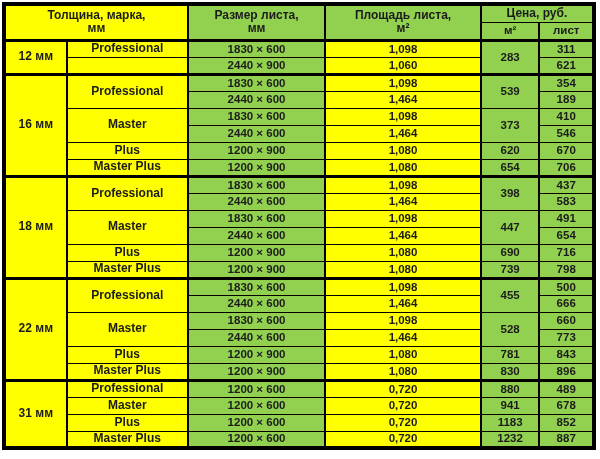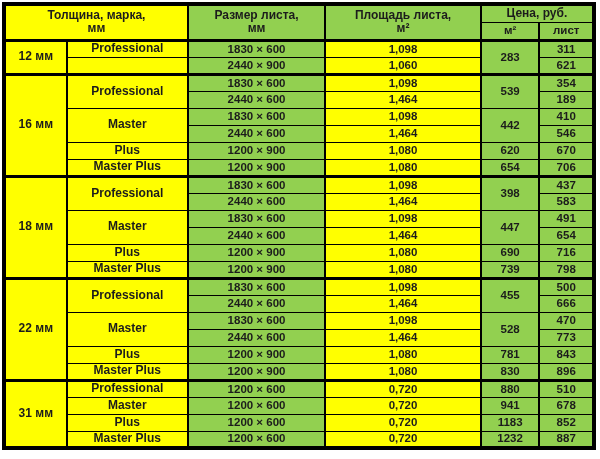--- a/index.html
+++ b/index.html
@@ -100,21 +100,21 @@
     </tr>
     <tr>
       <td class="g">2440 × 600</td>
       <td class="y">1,464</td>
       <td class="g">189</td>
     </tr>
     <tr>
       <td class="y brand-cell" rowspan="2">Master</td>
       <td class="g">1830 × 600</td>
       <td class="y">1,098</td>
-      <td class="g" rowspan="2">442</td>
+      <td class="g" rowspan="2">373</td>
       <td class="g">410</td>
     </tr>
     <tr>
       <td class="g">2440 × 600</td>
       <td class="y">1,464</td>
       <td class="g">546</td>
     </tr>
     <tr>
       <td class="y brand-cell">Plus</td>
       <td class="g">1200 × 900</td>
@@ -181,21 +181,21 @@
     <tr>
       <td class="g">2440 × 600</td>
       <td class="y">1,464</td>
       <td class="g">666</td>
     </tr>
     <tr>
       <td class="y brand-cell" rowspan="2">Master</td>
       <td class="g">1830 × 600</td>
       <td class="y">1,098</td>
       <td class="g" rowspan="2">528</td>
-      <td class="g">470</td>
+      <td class="g">660</td>
     </tr>
     <tr>
       <td class="g">2440 × 600</td>
       <td class="y">1,464</td>
       <td class="g">773</td>
     </tr>
     <tr>
       <td class="y brand-cell">Plus</td>
       <td class="g">1200 × 900</td>
       <td class="y">1,080</td>
@@ -209,21 +209,21 @@
       <td class="g bb3">830</td>
       <td class="g bb3">896</td>
     </tr>
 
     <tr>
       <td class="y bb3 thickness-cell" rowspan="4">31 мм</td>
       <td class="y brand-cell">Professional</td>
       <td class="g">1200 × 600</td>
       <td class="y">0,720</td>
       <td class="g">880</td>
-      <td class="g">510</td>
+      <td class="g">489</td>
     </tr>
     <tr>
       <td class="y brand-cell">Master</td>
       <td class="g">1200 × 600</td>
       <td class="y">0,720</td>
       <td class="g">941</td>
       <td class="g">678</td>
     </tr>
     <tr>
       <td class="y brand-cell">Plus</td>

